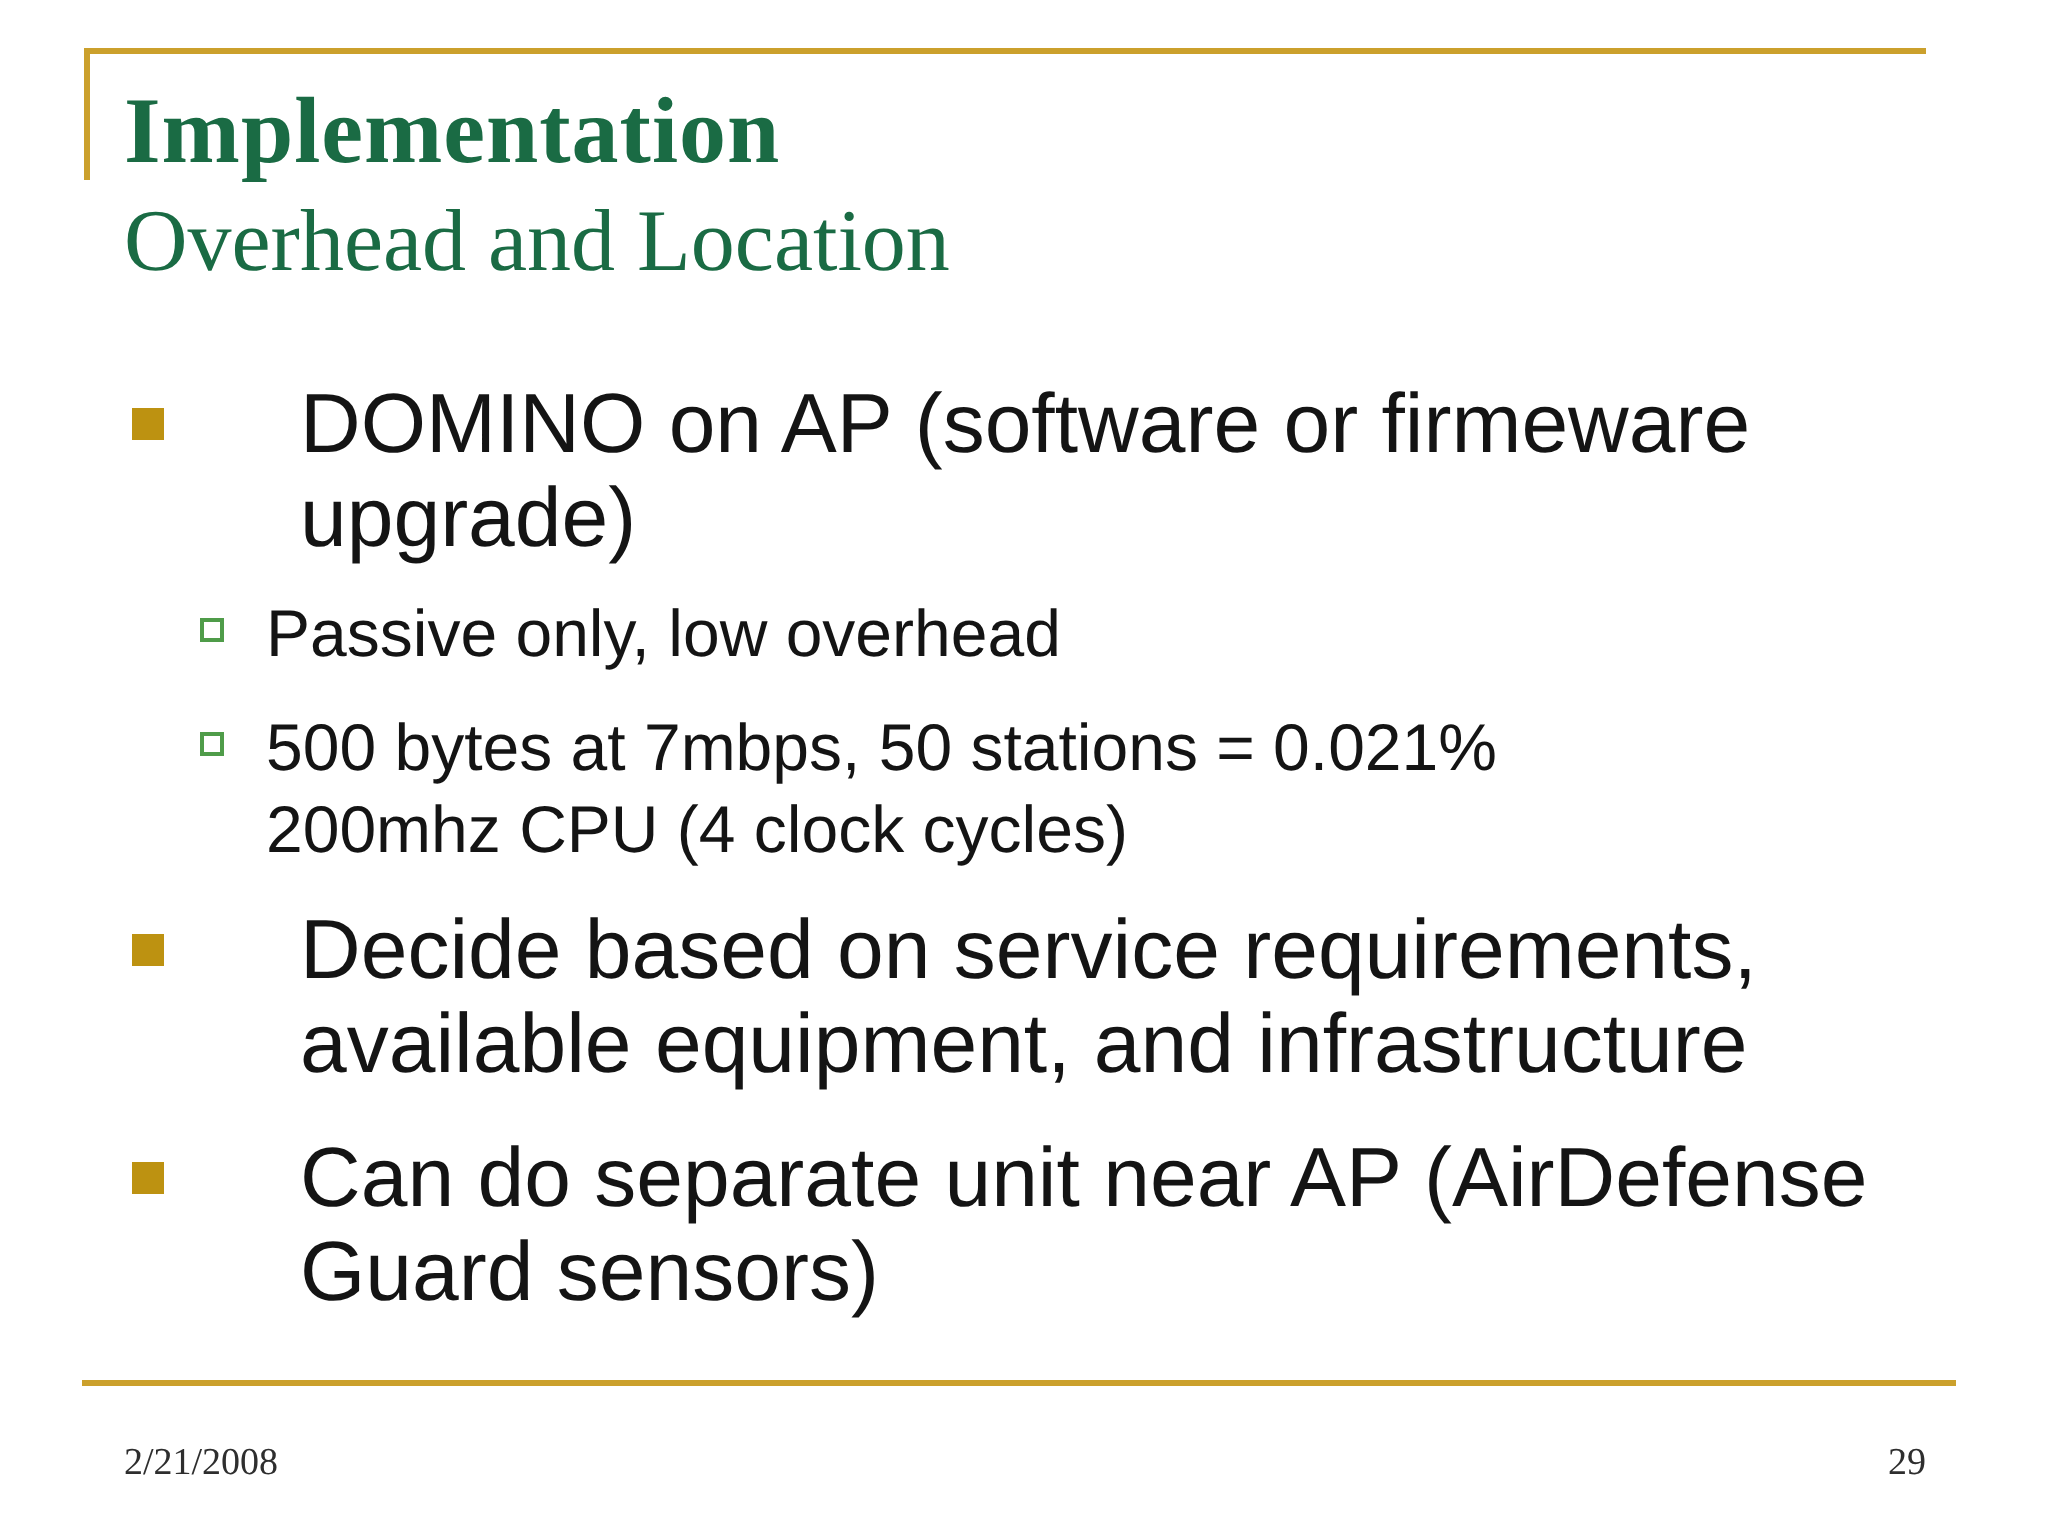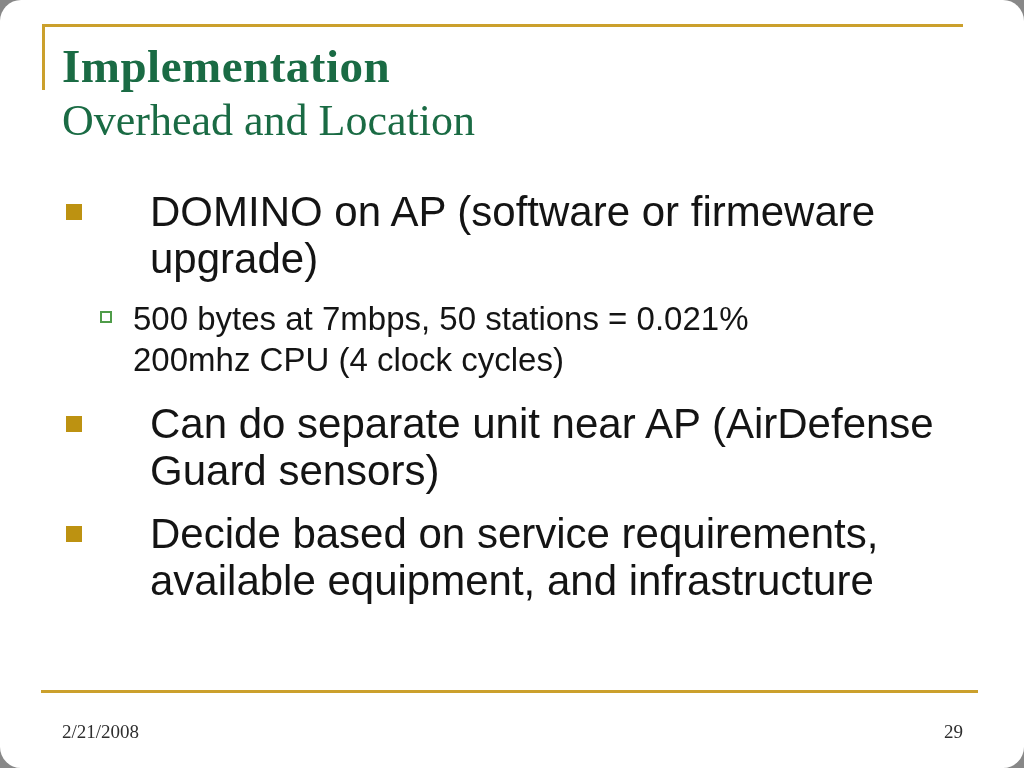--- a/index.html
+++ b/index.html
@@ -5,21 +5,20 @@
   * { margin: 0; padding: 0; box-sizing: border-box; }
   html, body { background: #888; }
   .slide {
     position: relative;
     width: 1024px;
     height: 768px;
     margin: 0 auto;
     background: #ffffff;
     overflow: hidden;
     font-family: "Liberation Sans", sans-serif;
-    border-radius: 21px;
   }
   
   .rule { position: absolute; background: #CBA02C; }
   .rule-top { left: 43px; top: 24px; width: 920px; height: 3px; }
   .rule-left { left: 42px; top: 24px; width: 3px; height: 66px; }
   .rule-bottom { left: 41px; top: 690px; width: 937px; height: 3px; }
 
   
   .header {
     position: absolute;
@@ -105,37 +104,41 @@
 
   <div class="body">
 
     <div class="bullet-item lvl1">
       <span class="sq"></span>
       <span class="btext">DOMINO on AP (software or firmeware
 upgrade)</span>
     </div>
 
     <div class="sub-list">
+      <div class="bullet-item lvl2 mt-sub1">
+        <span class="sq"></span>
+        <span class="btext">Passive only, low overhead</span>
+      </div>
       <div class="bullet-item lvl2 mt-sub2">
         <span class="sq"></span>
         <span class="btext">500 bytes at 7mbps, 50 stations = 0.021%
 200mhz CPU (4 clock cycles)</span>
       </div>
     </div>
 
+    <div class="bullet-item lvl1 mt-b3">
+      <span class="sq"></span>
+      <span class="btext">Decide based on service requirements,
+available equipment, and infrastructure</span>
+    </div>
+
     <div class="bullet-item lvl1 mt-b2">
       <span class="sq"></span>
       <span class="btext">Can do separate unit near AP (AirDefense
 Guard sensors)</span>
-    </div>
-
-    <div class="bullet-item lvl1 mt-b3">
-      <span class="sq"></span>
-      <span class="btext">Decide based on service requirements,
-available equipment, and infrastructure</span>
     </div>
 
   </div>
 
   <div class="rule rule-bottom"></div>
 
   <div class="footer">
     <span>2/21/2008</span>
     <span>29</span>
   </div>

